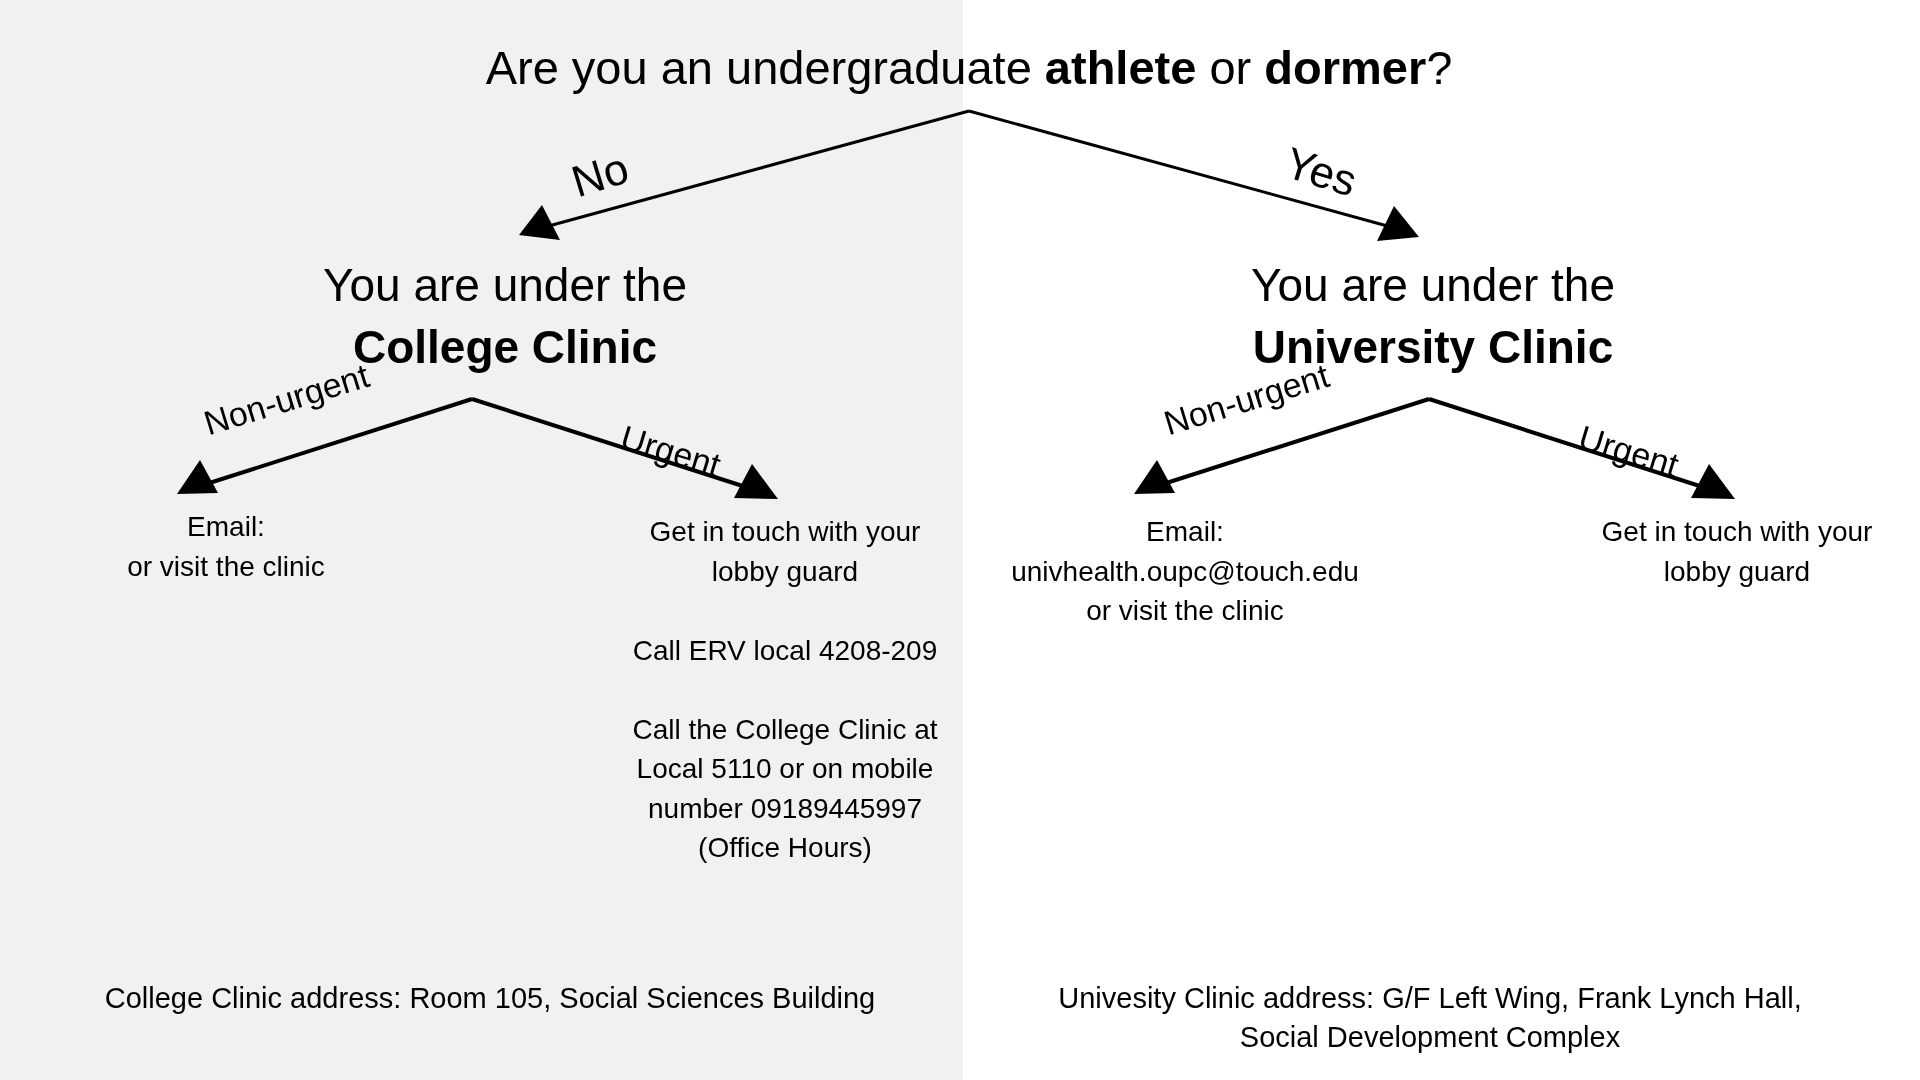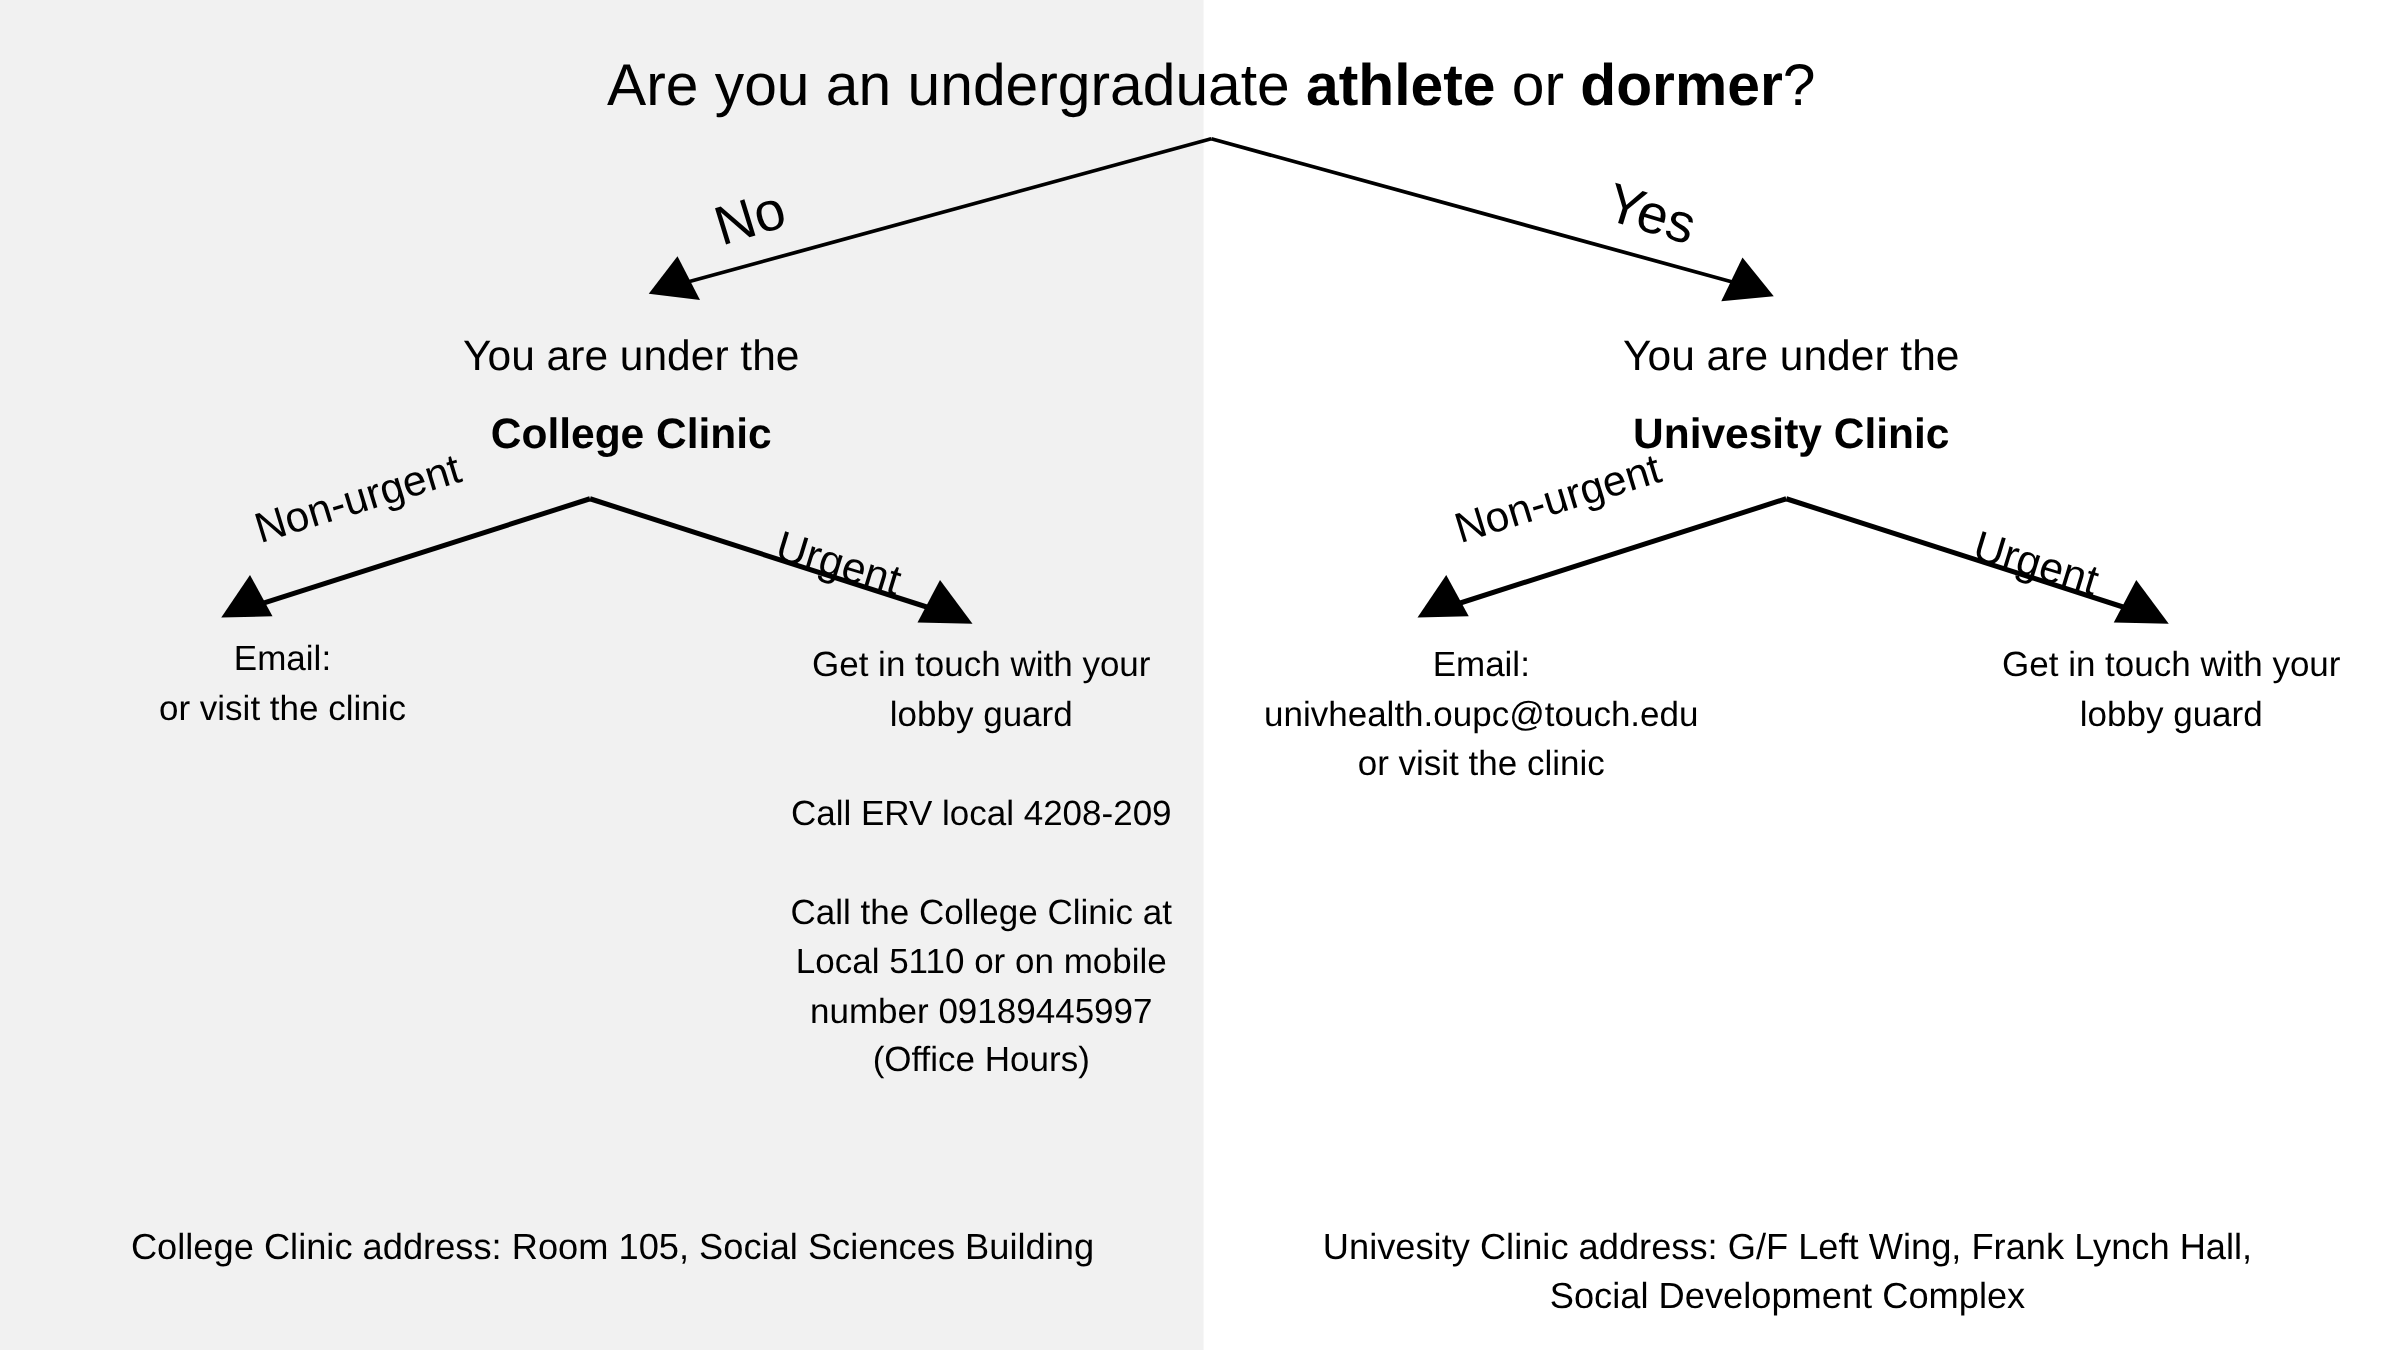--- a/index.html
+++ b/index.html
@@ -22,21 +22,21 @@
     .title {
       left: 969px; top: 38px; font-size: 47px; line-height: 60px;
       transform: translateX(-50%);
     }
     .title b { font-weight: 700; }
     .branch-label {
       font-size: 44px; line-height: 50px;
     }
     .sub-label { font-size: 34px; line-height: 40px; }
     .clinic-head {
-      font-size: 34px; line-height: 62px; transform: translateX(-50%);
+      font-size: 46px; line-height: 62px; transform: translateX(-50%);
     }
     .clinic-head .l2 { font-weight: 700; display: block; }
     .clinic-head .l1 { display: block; }
     .info {
       font-size: 28px; line-height: 39.5px; transform: translateX(-50%);
     }
     .info span { display: block; }
     .info .gap { height: 39.5px; }
     .addr {
       font-size: 29px; line-height: 39px; transform: translateX(-50%);
@@ -90,21 +90,21 @@
 
 <div class="t branch-label" style="left:572px; top:150px; transform: rotate(-17deg);">No</div>
 <div class="t branch-label" style="left:1285px; top:147px; transform: rotate(17deg);">Yes</div>
 
 <div class="t clinic-head" style="left:505px; top:254px;">
   <span class="l1">You are under the</span>
   <span class="l2">College Clinic</span>
 </div>
 <div class="t clinic-head" style="left:1433px; top:254px;">
   <span class="l1">You are under the</span>
-  <span class="l2">Univesity Clinic</span>
+  <span class="l2">University Clinic</span>
 </div>
 
 <div class="t sub-label" style="left:205px; top:404px; transform: rotate(-17deg); transform-origin: left center;">Non-urgent</div>
 <div class="t sub-label" style="left:622px; top:416px; transform: rotate(17deg); transform-origin: left center;">Urgent</div>
 <div class="t sub-label" style="left:1165px; top:404px; transform: rotate(-17deg); transform-origin: left center;">Non-urgent</div>
 <div class="t sub-label" style="left:1580px; top:416px; transform: rotate(17deg); transform-origin: left center;">Urgent</div>
 
 <div class="t info" style="left:226px; top:507px;">
   <span>Email:</span>
   <span>or visit the clinic</span>

